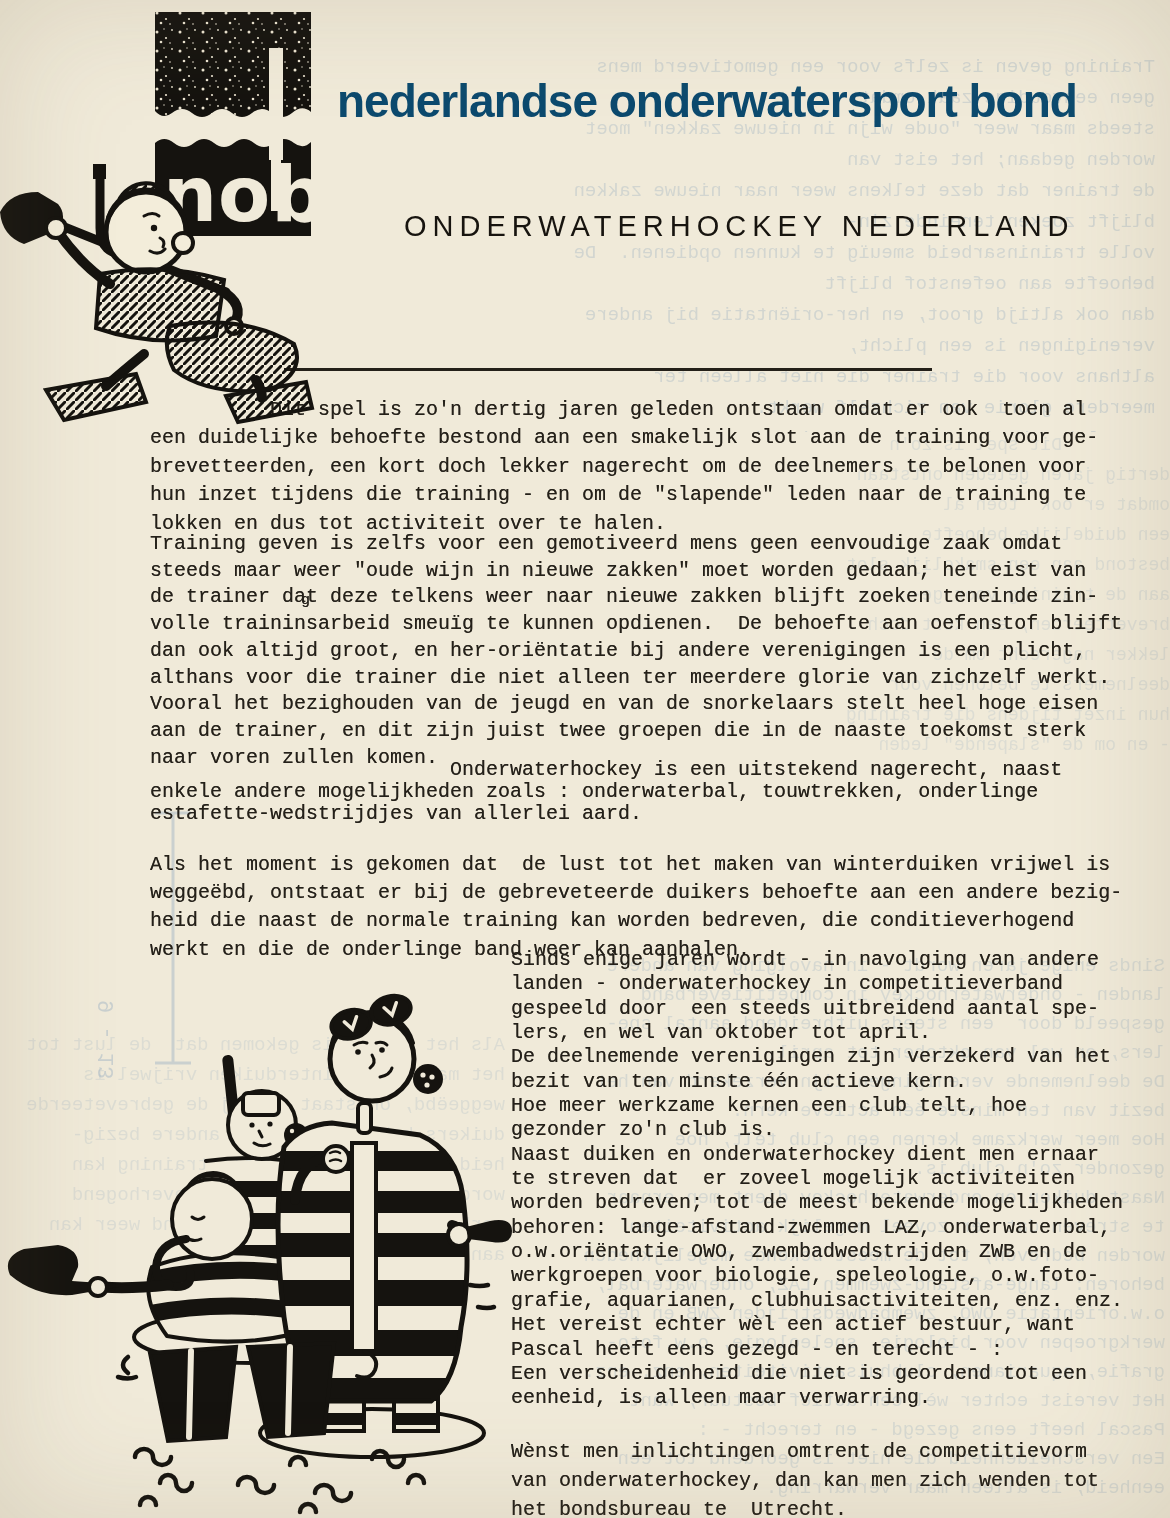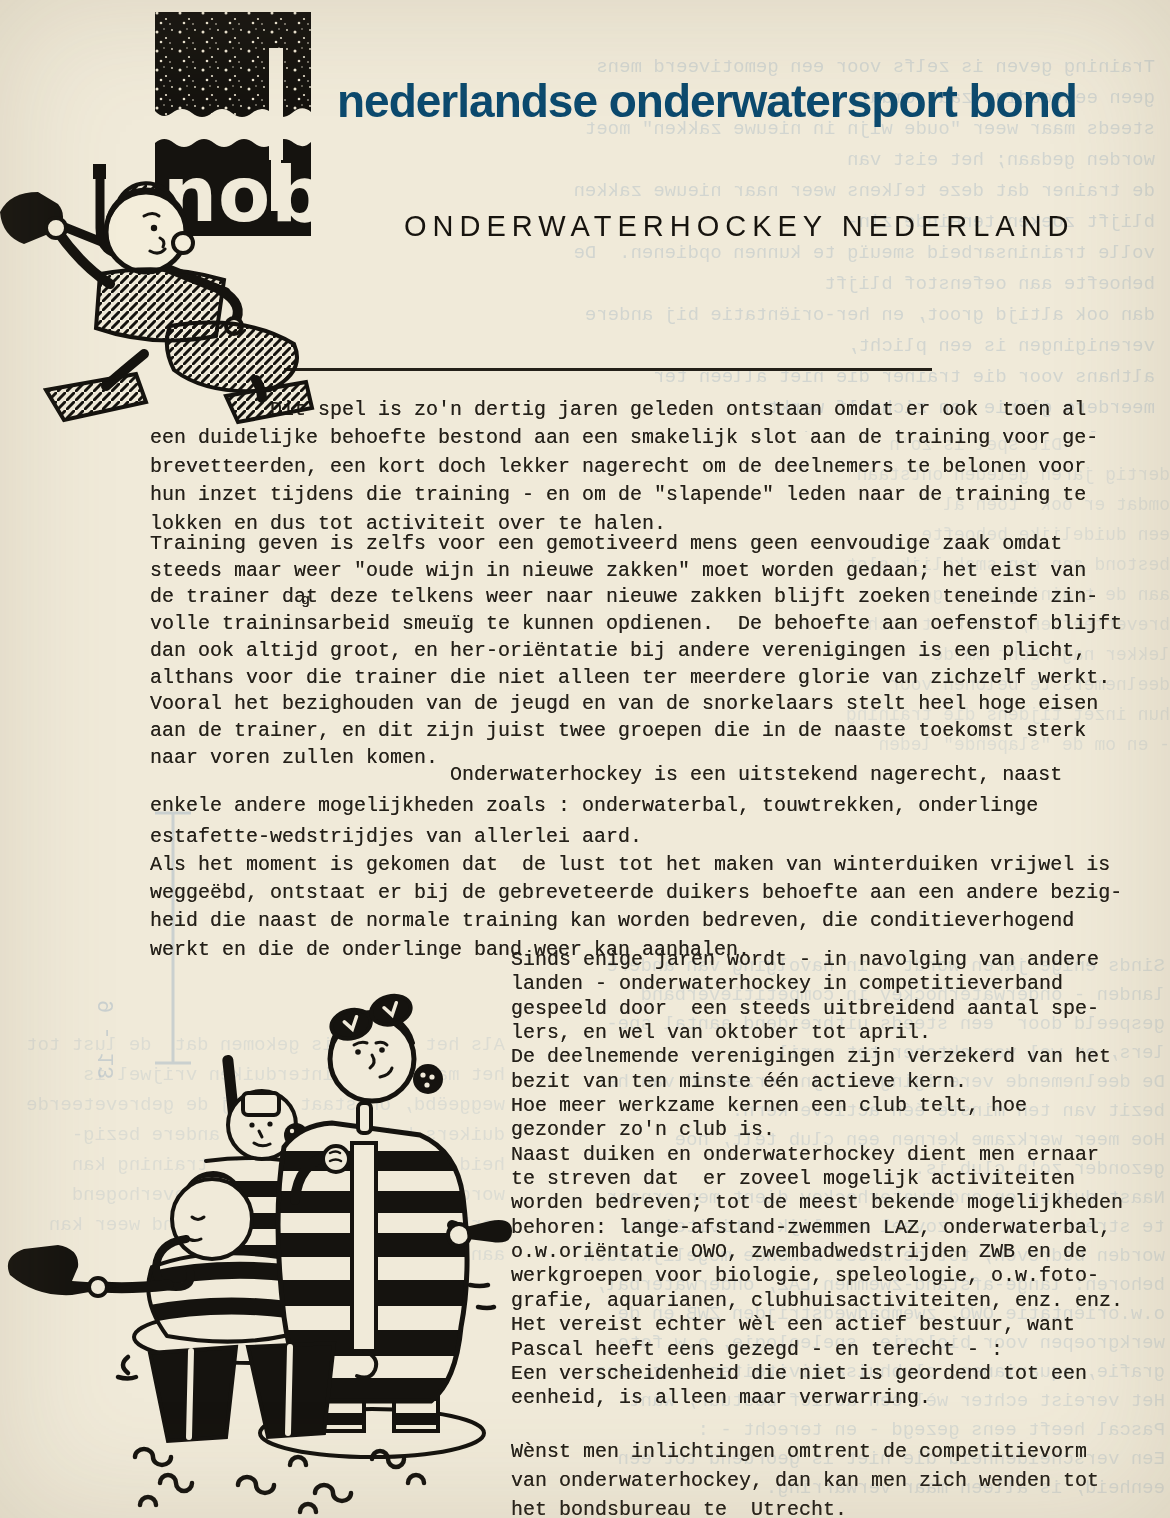--- a/index.html
+++ b/index.html
@@ -56,21 +56,21 @@
     letter-spacing:12px;word-spacing:12px;
     font-weight:bold;font-size:19px;
   }
   .heading-rule{
     position:absolute;left:284px;top:368px;width:648px;height:3px;
     background:#242019;z-index:3;
   }
   .p1{left:150px;top:396px;line-height:28.4px;}
   .p2{left:150px;top:531px;line-height:26.7px;}
   .sup-g{left:301px;top:593px;font-size:15px;line-height:15px;}
-  .p3{left:150px;top:759px;line-height:31px;}
+  .p3{left:150px;top:759px;line-height:22px;}
   .p4{left:150px;top:851px;line-height:28.2px;}
   .col-right{left:511px;top:948px;line-height:24.35px;}
   .closing{left:511px;top:1437px;line-height:29px;}
   
   .art{position:absolute;z-index:4;pointer-events:none;}
   #logo{left:153px;top:8px;}
   #kid{left:-6px;top:158px;}
   #players{left:0px;top:985px;}
   #measure{left:55px;top:795px;opacity:.45;z-index:1;}
 </style>

